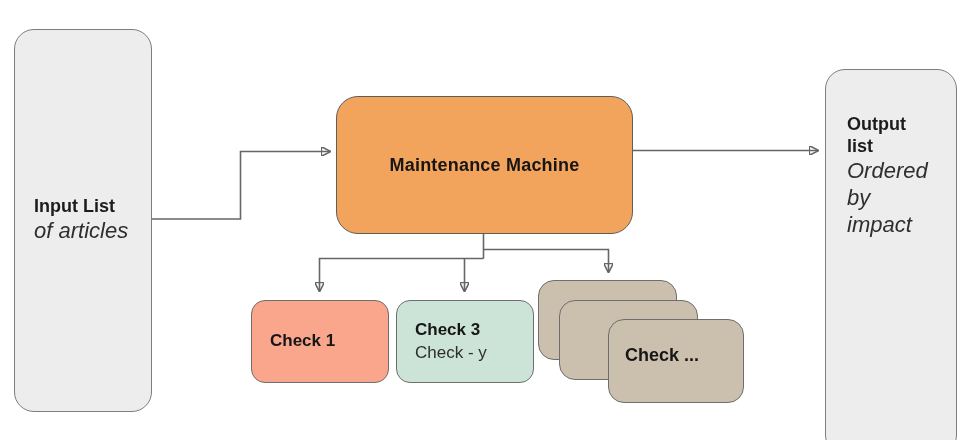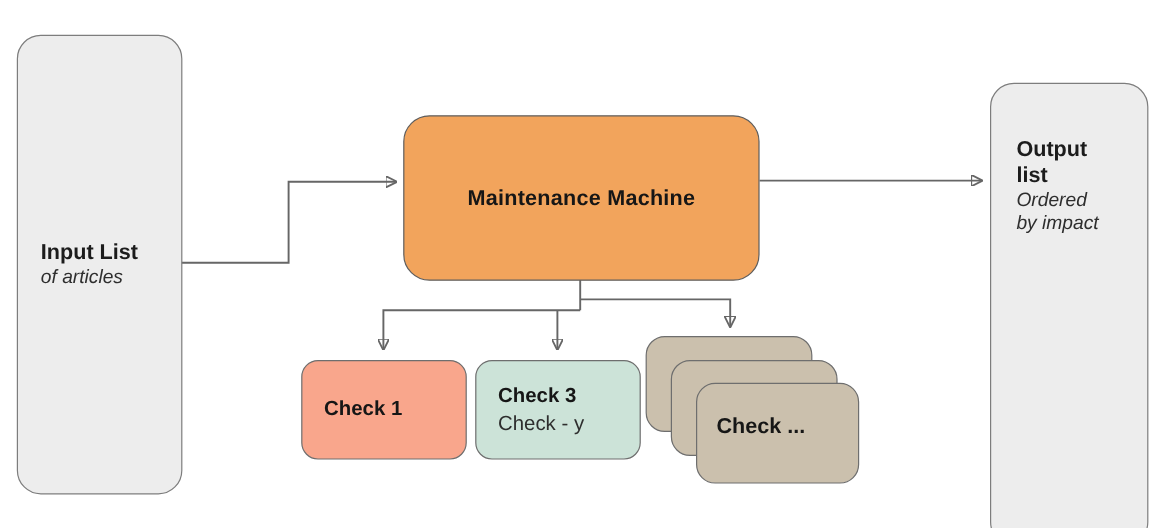--- a/index.html
+++ b/index.html
@@ -50,21 +50,21 @@
   .node-output{
     left:825px;top:29px;width:132px;height:386px;
     padding:44px 30px 0 21px;
     margin-top:40px;
   }
   .node-title{
     font-size:18px;font-weight:bold;color:var(--text-dark);
     line-height:1.22;
   }
   .node-sub{
-    font-size:16px;font-style:italic;color:var(--text-sub);
+    font-size:22px;font-style:italic;color:var(--text-sub);
     line-height:1.22;
   }
   .node-machine{
     left:336px;top:96px;width:297px;height:138px;
     background:var(--machine-orange);
     border:1.6px solid var(--machine-border);
     border-radius:22px;
     display:flex;align-items:center;justify-content:center;
   }
   .machine-label{
@@ -86,21 +86,21 @@
   .stack-card{
     position:absolute;
     width:139px;height:80px;
     background:var(--stack-tan);
     border:1.5px solid var(--check-border);
     border-radius:16px;
   }
   .stack-back{left:538px;top:280px;}
   .stack-mid{left:559px;top:300px;}
   .stack-front{
-    left:580px;top:319px;width:136px;height:84px;
+    left:608px;top:319px;width:136px;height:84px;
     display:flex;align-items:center;
     padding-left:16px;padding-bottom:10px;
   }
   .stack-front .check-title{font-size:18px;}
 </style>
 </head>
 <body>
 
 <div class="canvas">
 

